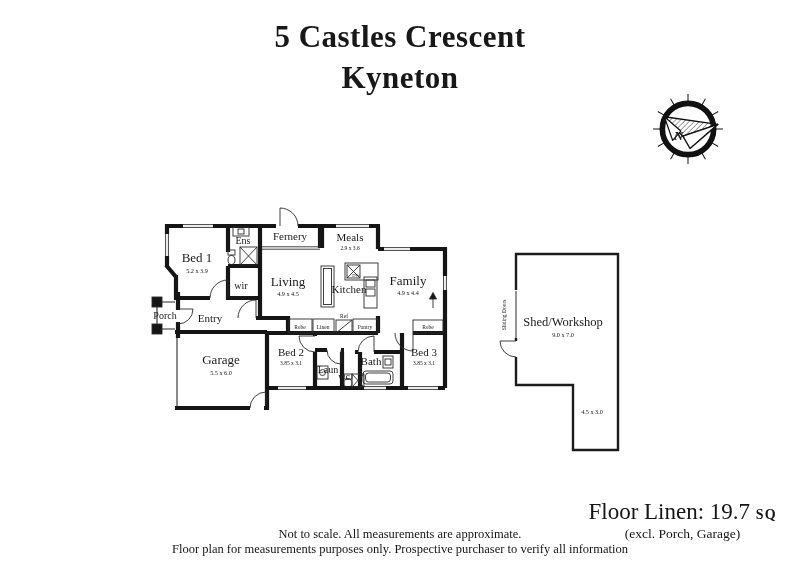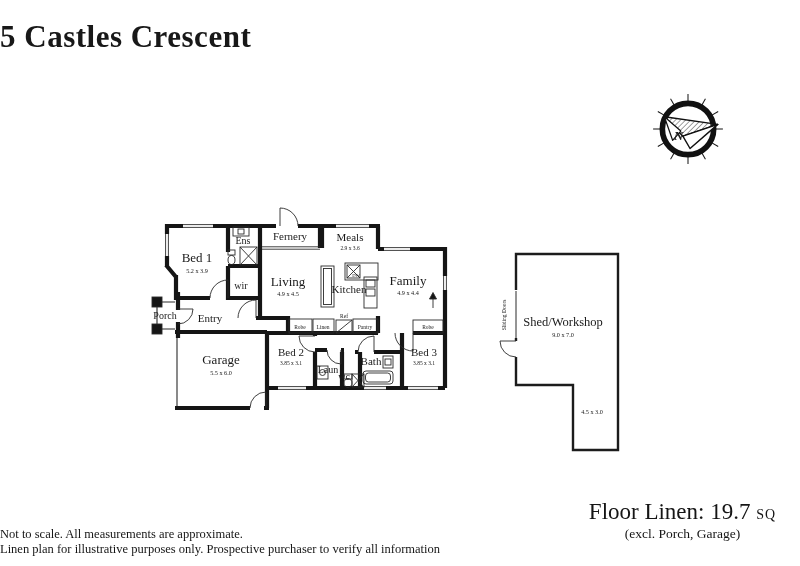--- a/index.html
+++ b/index.html
@@ -1,45 +1,46 @@
 <!DOCTYPE html>
 <html><head>
 <meta charset="utf-8">
 <style>
   html,body{margin:0;padding:0;background:#e8e8e8;}
   .page{position:relative;width:800px;height:566px;background:#ffffff;overflow:hidden;
         font-family:"Liberation Serif", serif;color:#1a1a1a;}
-  .title{position:absolute;top:16px;left:0;width:800px;
+  .title{position:absolute;top:16px;left:0;width:800px;text-align:center;
          font-size:31px;line-height:41px;font-weight:600;letter-spacing:0.5px;color:#181818;}
   .compass{position:absolute;left:649px;top:90px;width:78px;height:78px;}
   .plan-svg{position:absolute;left:0;top:0;width:800px;height:566px;}
   .floor-area{position:absolute;left:560px;top:499px;width:245px;text-align:center;}
   .floor-area .main{font-size:23px;color:#151515;}
-  .floor-area .unit{font-size:14px;letter-spacing:1px;}
+  .floor-area .unit{font-size:14px;letter-spacing:1px;font-weight:bold;}
   .floor-area .note{font-size:13.5px;margin-top:1px;color:#151515;}
-  .disclaimer{position:absolute;left:0;top:527px;width:800px;
+  .disclaimer{position:absolute;left:0;top:527px;width:800px;text-align:center;
               font-size:12.5px;line-height:14.5px;color:#151515;}
   
   text{font-family:"Liberation Serif", serif;fill:#1a1a1a;}
   .room-lg{font-size:13px;}
   .room-md{font-size:11px;}
   .room-sm{font-size:10px;}
   .dims{font-size:6.2px;}
   .dims-sm{font-size:5.5px;}
   .tiny{font-size:5.5px;}
   .micro{font-size:4.6px;}
   .shed-name{font-size:12.5px;}
 </style>
 </head>
 <body>
 
 <div class="page">
 
   <div class="title">
     <div>5 Castles Crescent</div>
+    <div>Kyneton</div>
   </div>
 
   <svg class="compass" viewBox="0 0 76 76">
     <defs>
       <pattern id="hatch" width="3.5" height="3.5" patternUnits="userSpaceOnUse" patternTransform="rotate(45)">
         <line x1="0" y1="0" x2="0" y2="3.5" stroke="#444" stroke-width="1"></line>
       </pattern>
     </defs>
     <g stroke="#161616" stroke-width="1">
       <line x1="64" y1="38" x2="72" y2="38"></line>
@@ -200,16 +201,16 @@
     <div class="main">
       <span>Floor Linen:</span>
       <span>19.7</span>
       <span class="unit">SQ</span>
     </div>
     <div class="note">(excl. Porch, Garage)</div>
   </div>
 
   <div class="disclaimer">
     <div>Not to scale. All measurements are approximate.</div>
-    <div>Linen plan for illustrative purposes only. Prospective purchaser to verify all information</div>
+    <div>Floor plan for measurements purposes only. Prospective purchaser to verify all information</div>
   </div>
 
 </div>
 
 </body></html>

